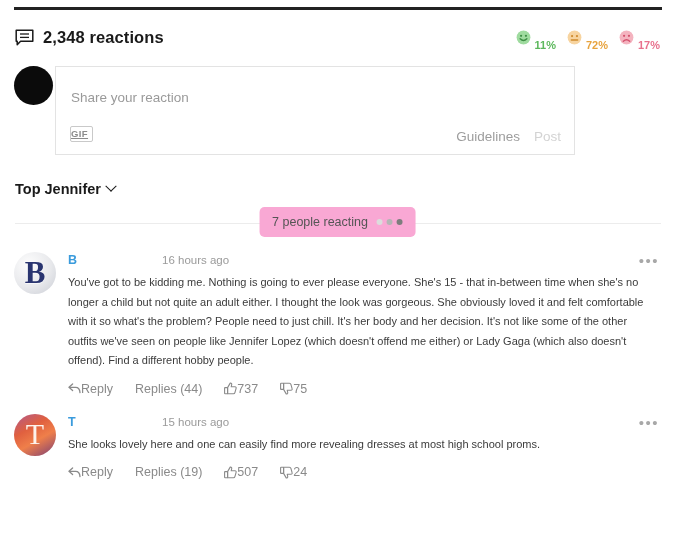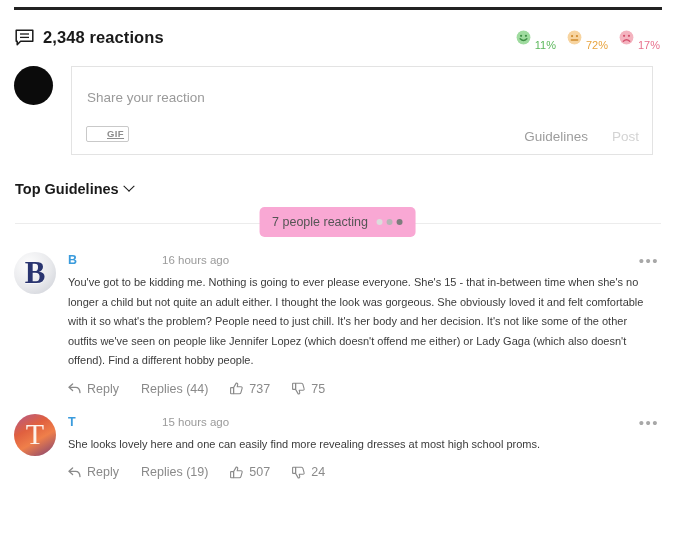--- a/index.html
+++ b/index.html
@@ -74,21 +74,21 @@
   }
   .emoji {
     width: 15px;
     height: 15px;
     border-radius: 50%;
     display: block;
     flex: none;
   }
   .sentiment-pct {
     font-size: 11px;
-    font-weight: normal;
+    font-weight: bold;
     white-space: nowrap;
     margin-top: 16px;
   }
 
   
   .composer-row {
     position: absolute;
     left: 0;
     top: 66px;
     width: 675px;
@@ -97,57 +97,57 @@
   }
   .my-avatar {
     margin-left: 14px;
     width: 39px;
     height: 39px;
     border-radius: 50%;
     background: #0b0b0b;
     flex: none;
   }
   .composer {
-    margin-left: 18px;
-    width: 582px;
+    margin-left: 2px;
+    width: 520px;
     height: 89px;
     border: 1px solid #e3e3e3;
     box-sizing: border-box;
     background: #fff;
     position: relative;
   }
   .composer-placeholder {
     position: absolute;
     left: 15px;
     top: 23px;
     font-size: 13.5px;
     color: #9a9a9a;
   }
   .gif-button {
     position: absolute;
     left: 14px;
     top: 59px;
     border: 1px solid #c9c9c9;
     border-radius: 2px;
-    padding: 1px 4px 2px 20px;
+    padding: 1px 4px 2px 0;
     font-size: 9.5px;
     font-weight: bold;
     color: #8c8c8c;
     letter-spacing: 0.4px;
     line-height: 11px;
     background: #fff;
     text-decoration: underline;
   }
   .composer-actions {
     position: absolute;
     right: 13px;
     top: 62px;
     display: flex;
     align-items: center;
-    gap: 24px;
+    gap: 14px;
   }
   .guidelines-link {
     font-size: 13.5px;
     color: #9d9d9d;
   }
   .post-button {
     font-size: 13.5px;
     color: #d3d3d3;
   }
 
@@ -317,21 +317,20 @@
   }
   .comment-actions {
     margin-top: 11px;
     display: flex;
     align-items: center;
     gap: 22px;
   }
   .action {
     display: flex;
     align-items: center;
-    gap: 6px;
     font-size: 12.5px;
     color: #8a8a8a;
     white-space: nowrap;
   }
   .reply-icon { width: 13px; height: 11px; display: block; }
   .thumb-icon { width: 13px; height: 13px; display: block; }
 </style>
 </head>
 <body>
 
@@ -389,21 +388,21 @@
       <div class="gif-button">GIF</div>
       <div class="composer-actions">
         <span class="guidelines-link">Guidelines</span>
         <span class="post-button">Post</span>
       </div>
     </div>
   </div>
 
   <div class="sortbar">
     <div class="sort-label">
-      <span>Top Guidelines</span>
+      <span>Top Jennifer</span>
       <span class="chev"></span>
     </div>
   </div>
 
   <div class="reacting-strip">
     <div class="reacting-line"></div>
     <div class="reacting-pill">
       <span class="reacting-text">7 people reacting</span>
       <span class="dots">
         <span class="dot d1"></span>

